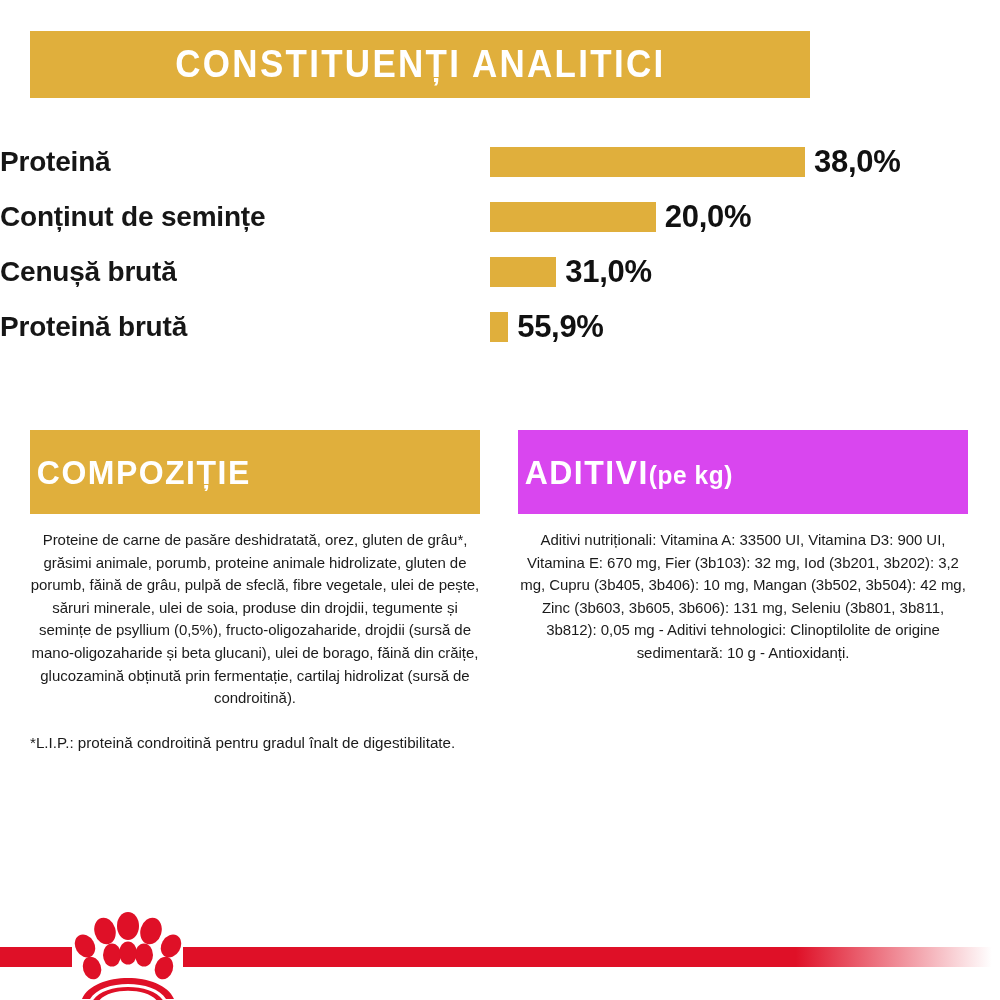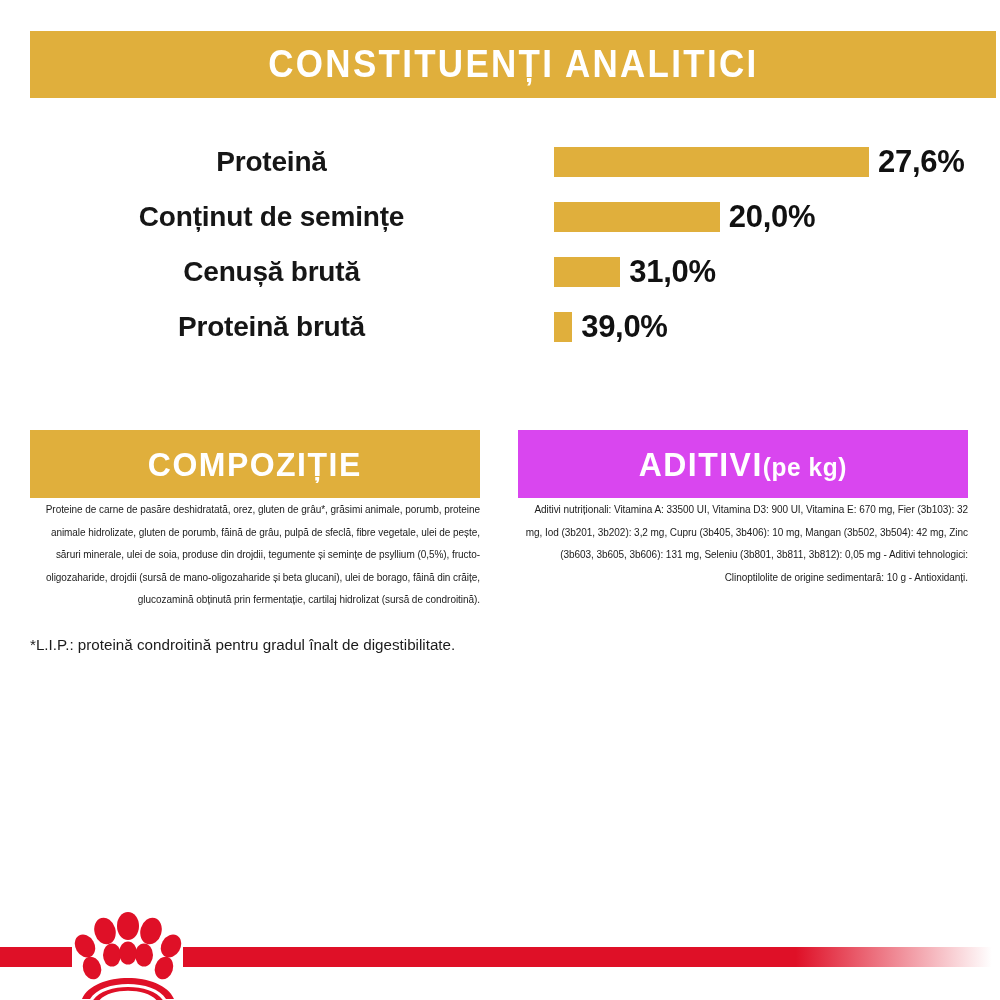--- a/index.html
+++ b/index.html
@@ -14,21 +14,21 @@
     position: relative;
     overflow: hidden;
     -webkit-font-smoothing: antialiased;
   }
 
   
   .analytic-banner {
     position: absolute;
     left: 30px;
     top: 31px;
-    width: 966px;
+    width: 780px;
     height: 67px;
     background: #E0AF3C;
     display: flex;
     align-items: center;
     justify-content: center;
   }
   .analytic-banner-title {
     color: #ffffff;
     font-family: "Liberation Sans Narrow", "Liberation Sans", sans-serif;
     font-size: 38px;
@@ -44,22 +44,22 @@
     left: 0;
     top: 134px;
     width: 1000px;
   }
   .chart-row {
     display: flex;
     align-items: center;
     height: 55px;
   }
   .chart-label {
-    width: 554px;
-    text-align: center;
+    width: 490px;
+    text-align: left;
     padding-right: 11px;
     box-sizing: border-box;
     font-size: 28px;
     font-weight: bold;
     color: #161616;
     letter-spacing: -0.2px;
     font-family: "Liberation Sans", sans-serif;
     white-space: nowrap;
   }
   .chart-bar-wrap {
@@ -88,48 +88,47 @@
     width: 1000px;
     display: flex;
   }
   .col {
     width: 450px;
   }
   .col-left  { margin-left: 30px; }
   .col-right { margin-left: 38px; }
 
   .section-banner {
-    height: 68px;
+    height: 84px;
     background: #E0AF3C;
     display: flex;
     align-items: center;
-    justify-content: center;
     box-sizing: border-box;
   }
   .section-title {
     color: #ffffff;
     font-family: "Liberation Sans Narrow", "Liberation Sans", sans-serif;
     font-size: 34px;
     font-weight: bold;
     letter-spacing: 1.6px;
     transform: scaleX(0.94);
     white-space: nowrap;
   }
   .section-title .sub {
     font-size: 26px;
     letter-spacing: 0.6px;
   }
 
   .body-text {
-    font-size: 10px;
+    font-size: 15px;
     line-height: 22.6px;
     color: #1b1b1b;
-    margin-top: 1px;
+    margin-top: 15px;
     letter-spacing: -0.05px;
-    text-align: right;
+    text-align: center;
   }
   .footnote {
     font-size: 15.2px;
     line-height: 22.6px;
     color: #1b1b1b;
     margin-top: 22px;
   }
 
   
   .footer {
@@ -169,21 +168,21 @@
 <div class="analytic-banner" style="background: rgb(224, 175, 60);">
   <div class="analytic-banner-title">CONSTITUENȚI ANALITICI</div>
 </div>
 
 <div class="chart">
 
   <div class="chart-row">
     <div class="chart-label">Proteină</div>
     <div class="chart-bar-wrap">
       <div class="chart-bar" style="width: 315px; background: rgb(224, 175, 60);"></div>
-      <div class="chart-value">27,6%</div>
+      <div class="chart-value">38,0%</div>
     </div>
   </div>
 
   <div class="chart-row">
     <div class="chart-label">Conținut de semințe</div>
     <div class="chart-bar-wrap">
       <div class="chart-bar" style="width: 165.789px; background: rgb(224, 175, 60);"></div>
       <div class="chart-value">20,0%</div>
     </div>
   </div>
@@ -193,21 +192,21 @@
     <div class="chart-bar-wrap">
       <div class="chart-bar" style="width: 66.3158px; background: rgb(224, 175, 60);"></div>
       <div class="chart-value">31,0%</div>
     </div>
   </div>
 
   <div class="chart-row">
     <div class="chart-label">Proteină brută</div>
     <div class="chart-bar-wrap">
       <div class="chart-bar" style="width: 18.2368px; background: rgb(224, 175, 60);"></div>
-      <div class="chart-value">39,0%</div>
+      <div class="chart-value">55,9%</div>
     </div>
   </div>
 
 </div>
 
 <div class="columns">
 
   <div class="col col-left">
     <div class="section-banner" style="background: rgb(224, 175, 60);">
       <div class="section-title">COMPOZIȚIE</div>

